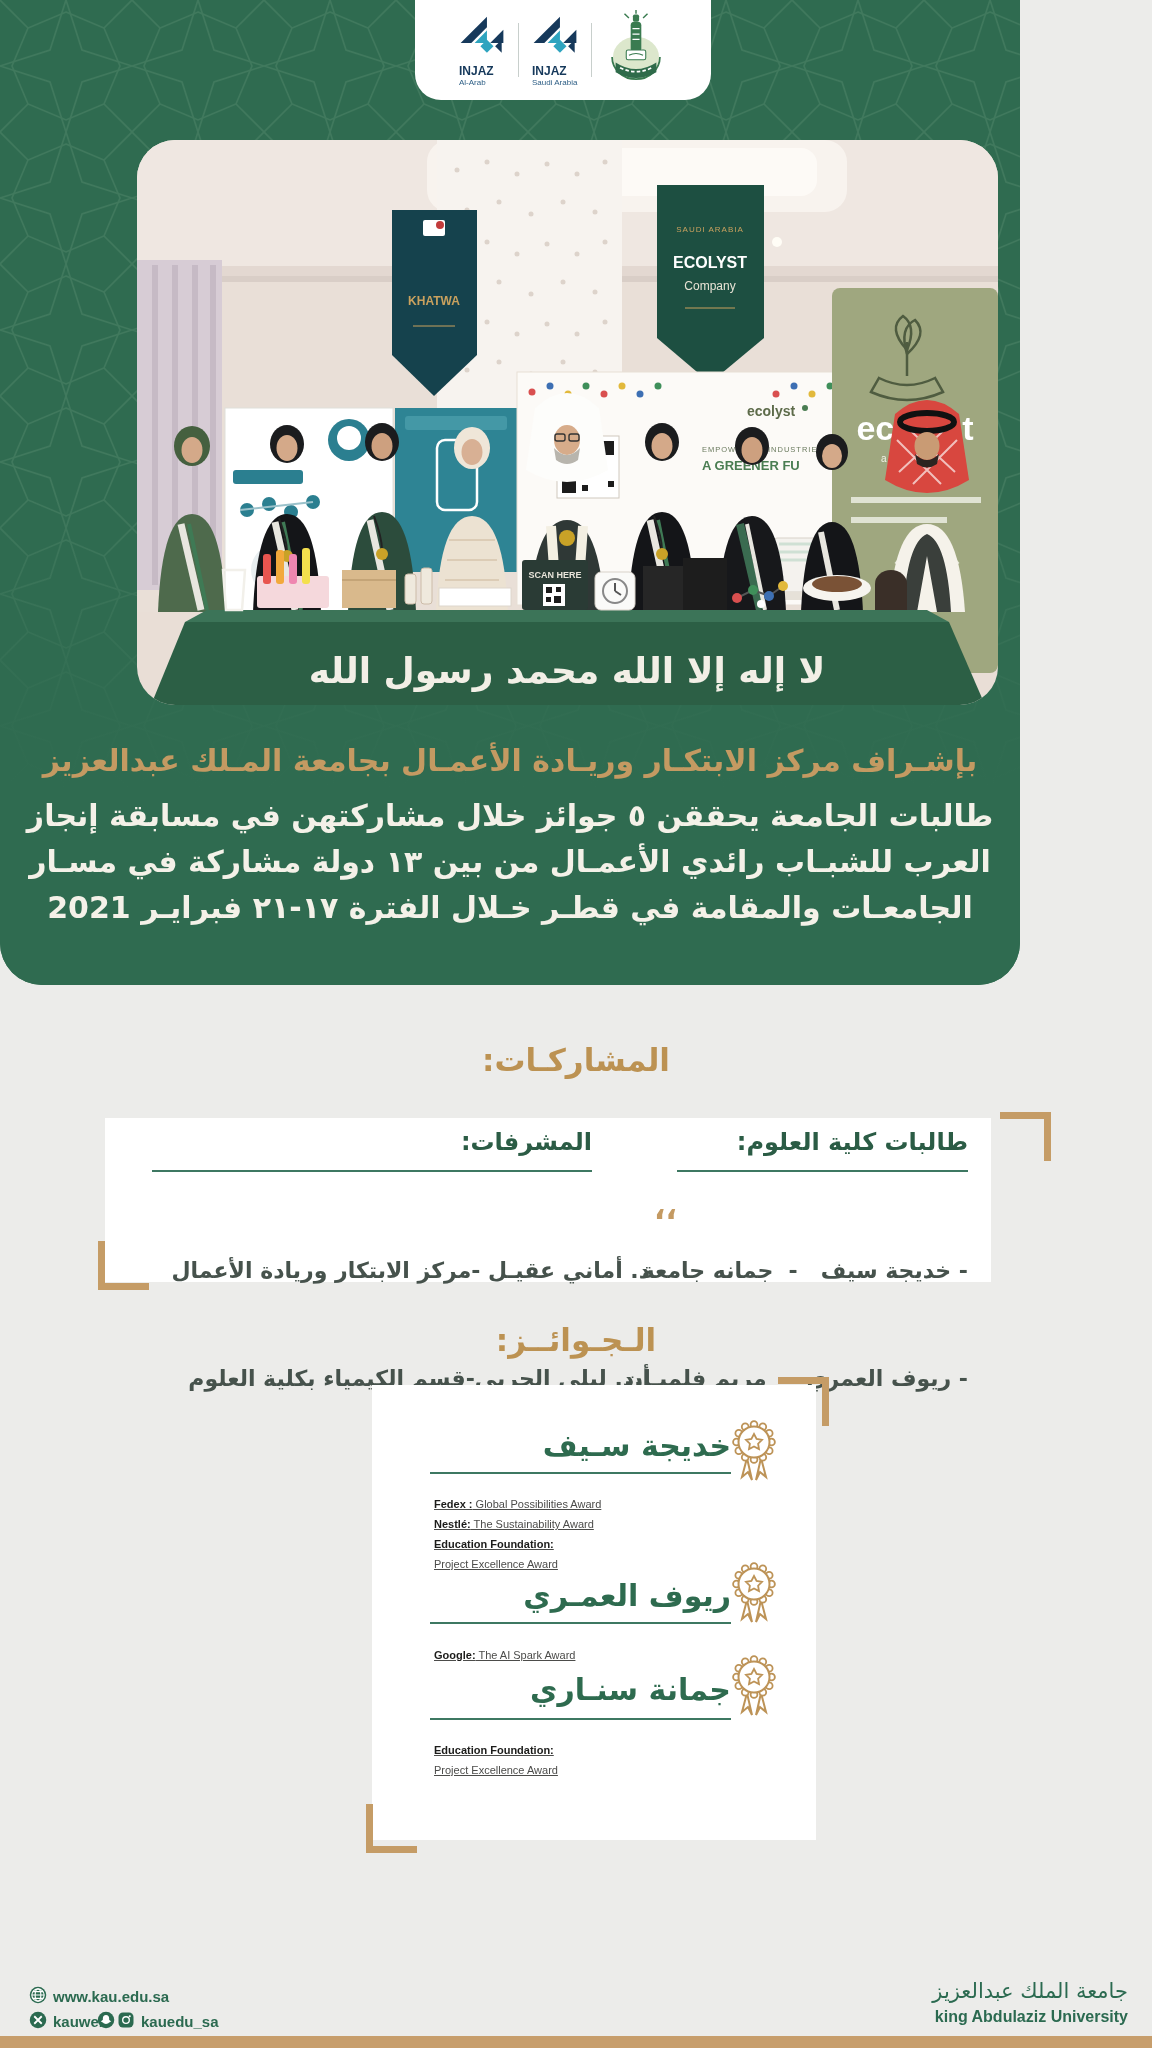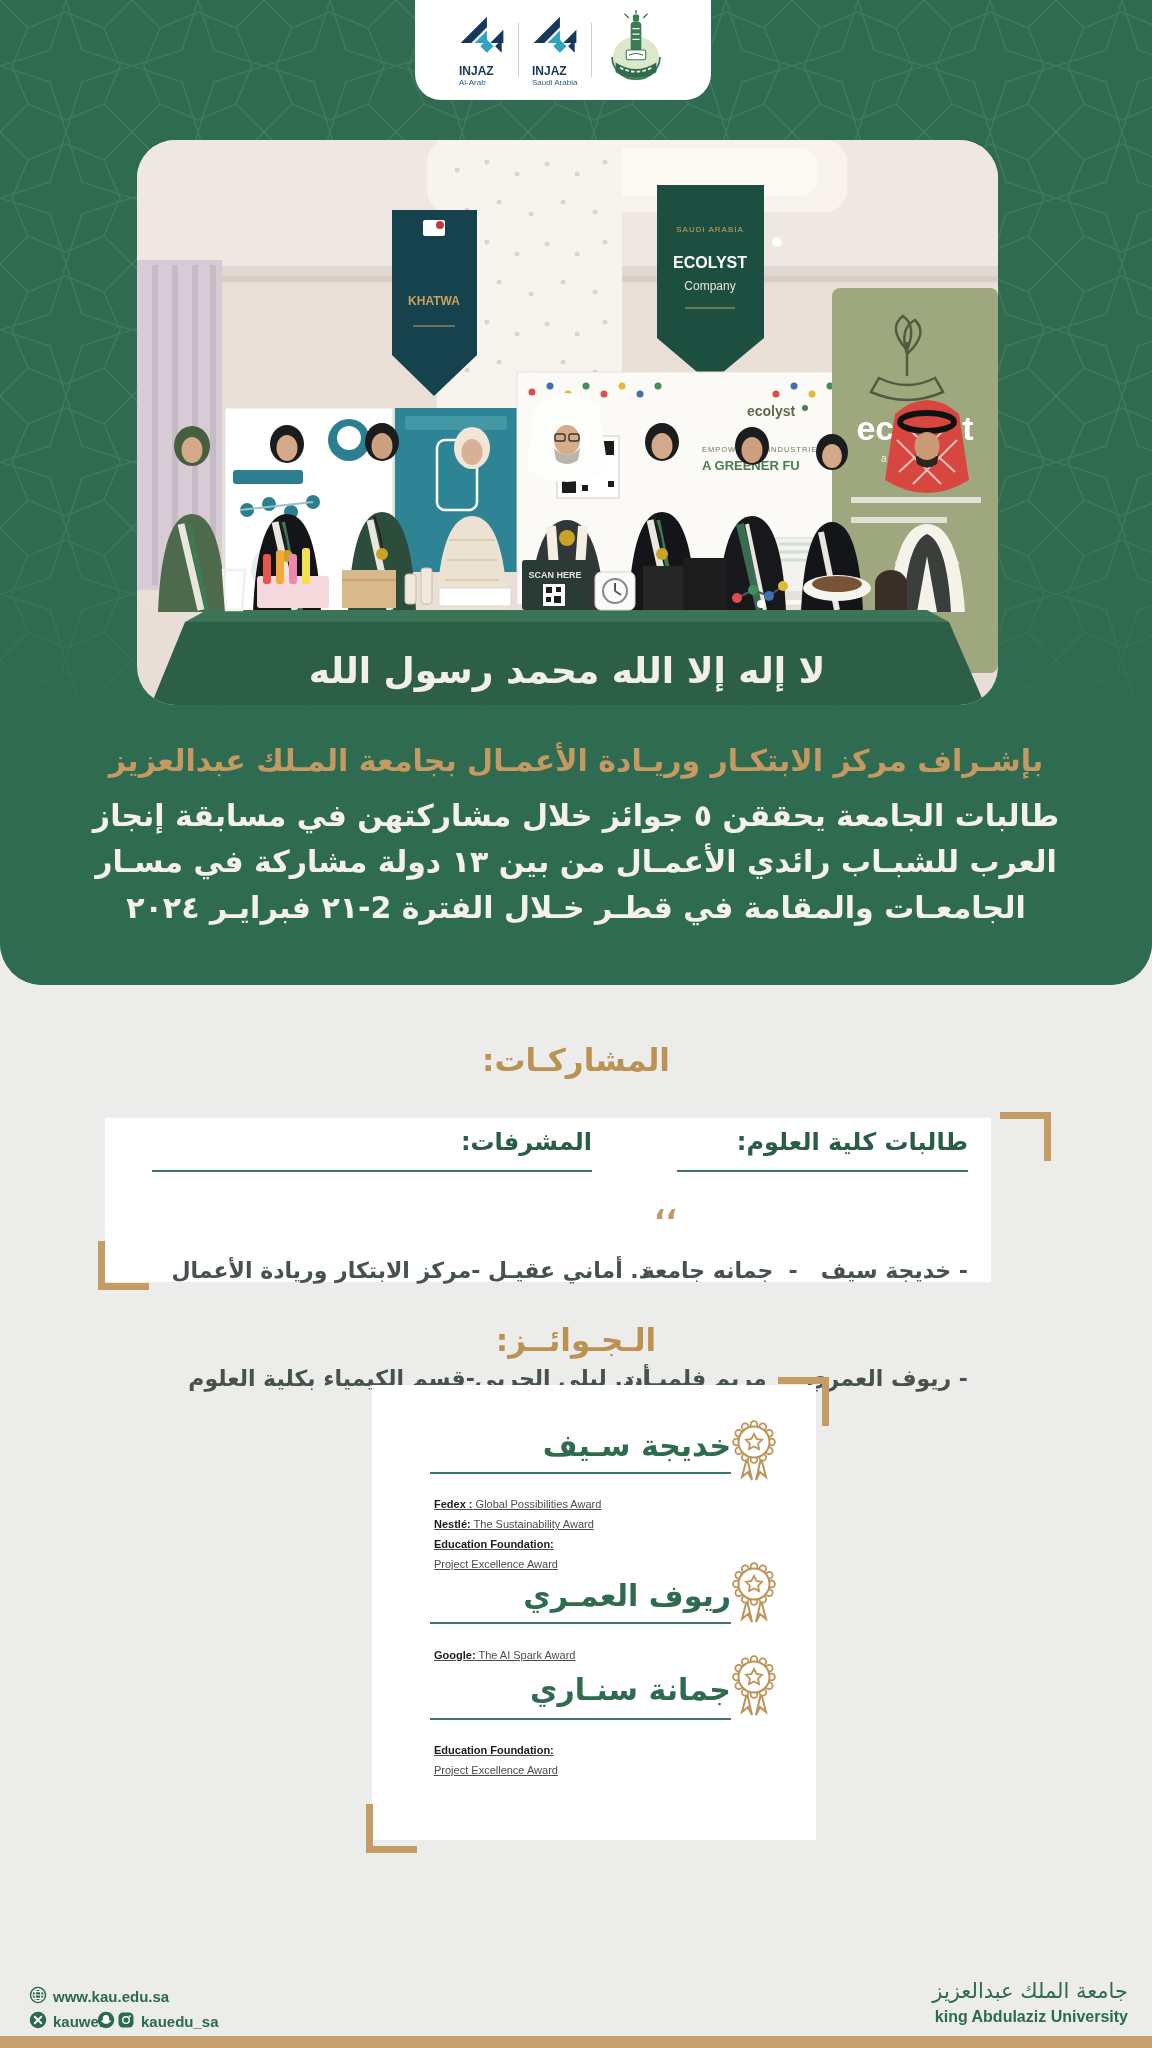--- a/index.html
+++ b/index.html
@@ -1,21 +1,21 @@
 <!DOCTYPE html>
 <html lang="ar"><head>
 <meta charset="utf-8">
 <style>
   html,body{margin:0;padding:0;}
   body{
     width:1152px;height:2048px;position:relative;overflow:hidden;
     background:#ECECEA;font-family:"DejaVu Sans",sans-serif;
   }
   
-  .hero{position:absolute;left:0;top:0;width:1152px;height:985px;
+  .hero{position:absolute;left:0;top:0;width:1020px;height:985px;
     background:#2F6B50;border-radius:0 0 42px 42px;overflow:hidden;}
   .hero-pattern{position:absolute;left:0;top:0;}
   .hero-fade{position:absolute;inset:0;
     background:linear-gradient(180deg,rgba(47,107,80,0) 0%,rgba(47,107,80,0) 50%,rgba(47,107,80,.85) 72%,#2F6B50 80%);}
   .logo-card{position:absolute;left:415px;top:0;width:296px;height:100px;background:#fff;
     border-radius:0 0 26px 26px;display:flex;align-items:center;justify-content:center;gap:13px;z-index:6;}
   .injaz-logo{display:flex;flex-direction:column;align-items:flex-start;line-height:1;}
   .injaz-title{font-family:"Liberation Sans",sans-serif;font-weight:bold;font-size:12px;color:#16395B;margin-top:3px;}
   .injaz-sub{font-family:"Liberation Sans",sans-serif;font-size:8px;color:#2d5e85;margin-top:2px;text-align:center;}
   .logo-divider{width:1px;height:54px;background:#c8cfcc;}
@@ -339,21 +339,21 @@
 
       <polygon points="48,482 812,482 848,565 14,565" fill="#2C5F45"></polygon>
       <text x="430" y="543" text-anchor="middle" font-size="36" font-weight="bold" fill="#F2EFE6" font-family="DejaVu Sans, sans-serif">لا إله إلا الله محمد رسول الله</text>
     </svg>
   </div>
 
   <div class="supervision">بإشـراف مركز الابتكـار وريـادة الأعمـال بجامعة المـلك عبدالعزيز</div>
   <div class="headline">
     <div>طالبات الجامعة يحققن ٥ جوائز خلال مشاركتهن في مسابقة إنجاز</div>
     <div>العرب للشبـاب رائدي الأعمـال من بين ١٣ دولة مشاركة في مسـار</div>
-    <div>الجامعـات والمقامة في قطـر خـلال الفترة 2-٢١ فبرايـر ٢٠٢٤</div>
+    <div>الجامعـات والمقامة في قطـر خـلال الفترة ١٧-٢١ فبرايـر 2021</div>
   </div>
 </div>
 
 <div class="section-title" style="top:1042px;">المشاركـات:</div>
 
 <div class="card" style="left:105px;top:1118px;width:886px;height:164px;"></div>
 <div class="bracket tr" style="left:1000px;top:1112px;"></div>
 <div class="bracket bl" style="left:98px;top:1241px;"></div>
 
 <div class="col-header" style="right:184px;top:1128px;">طالبات كلية العلوم:</div>

